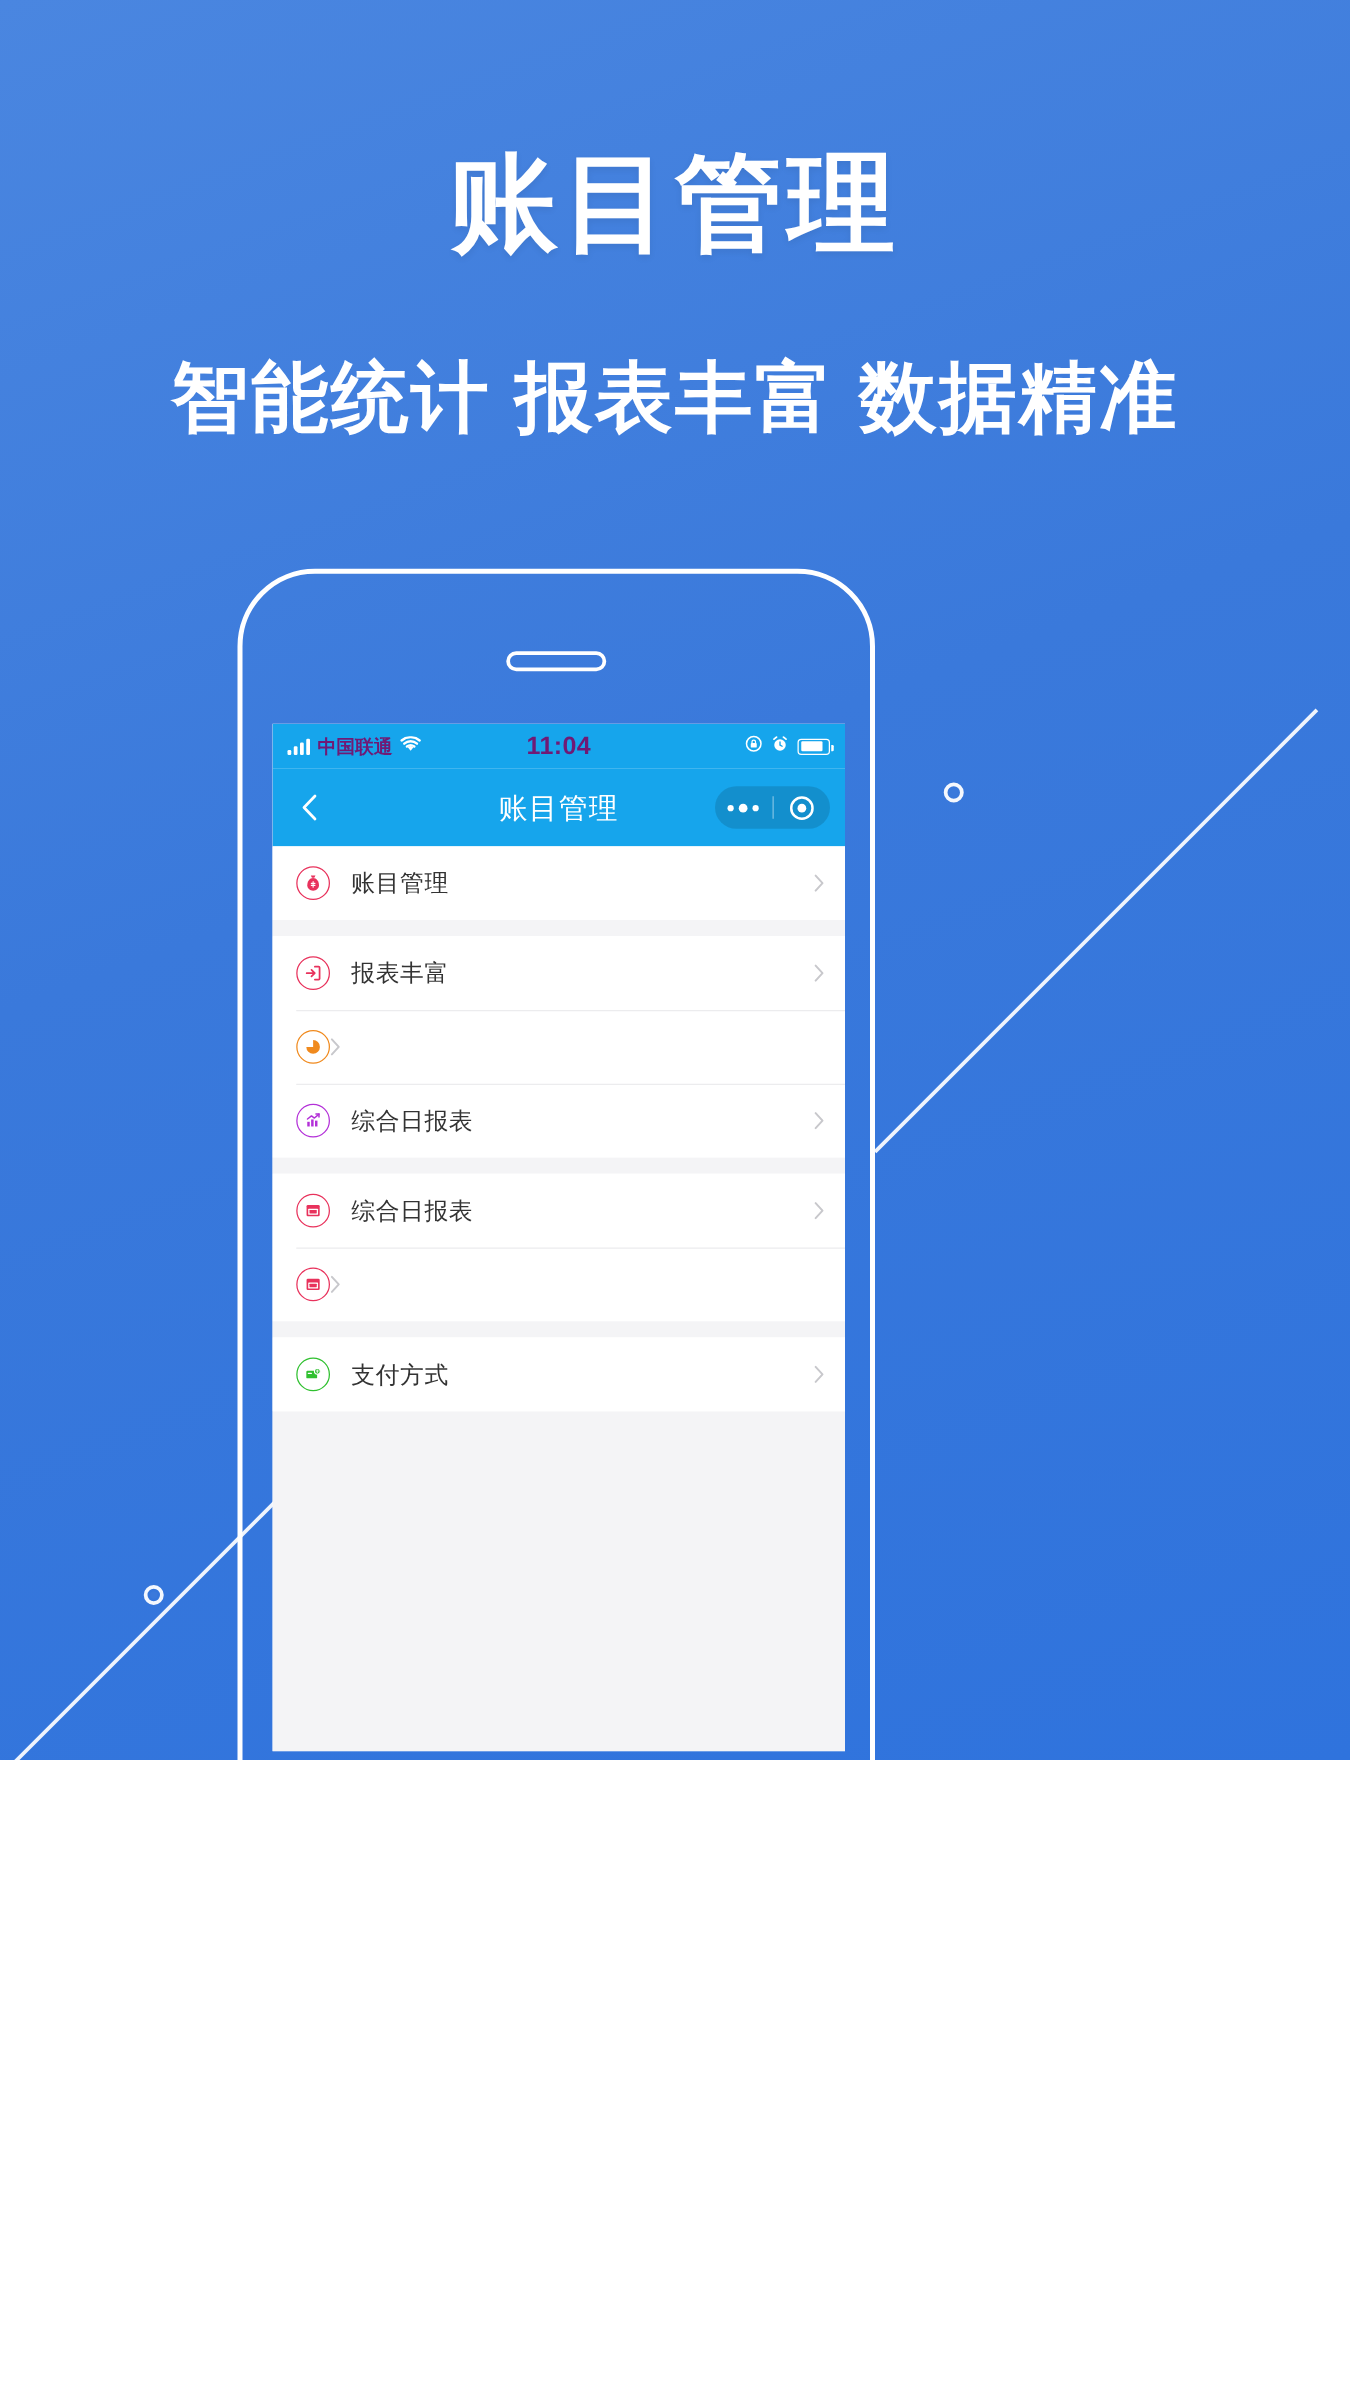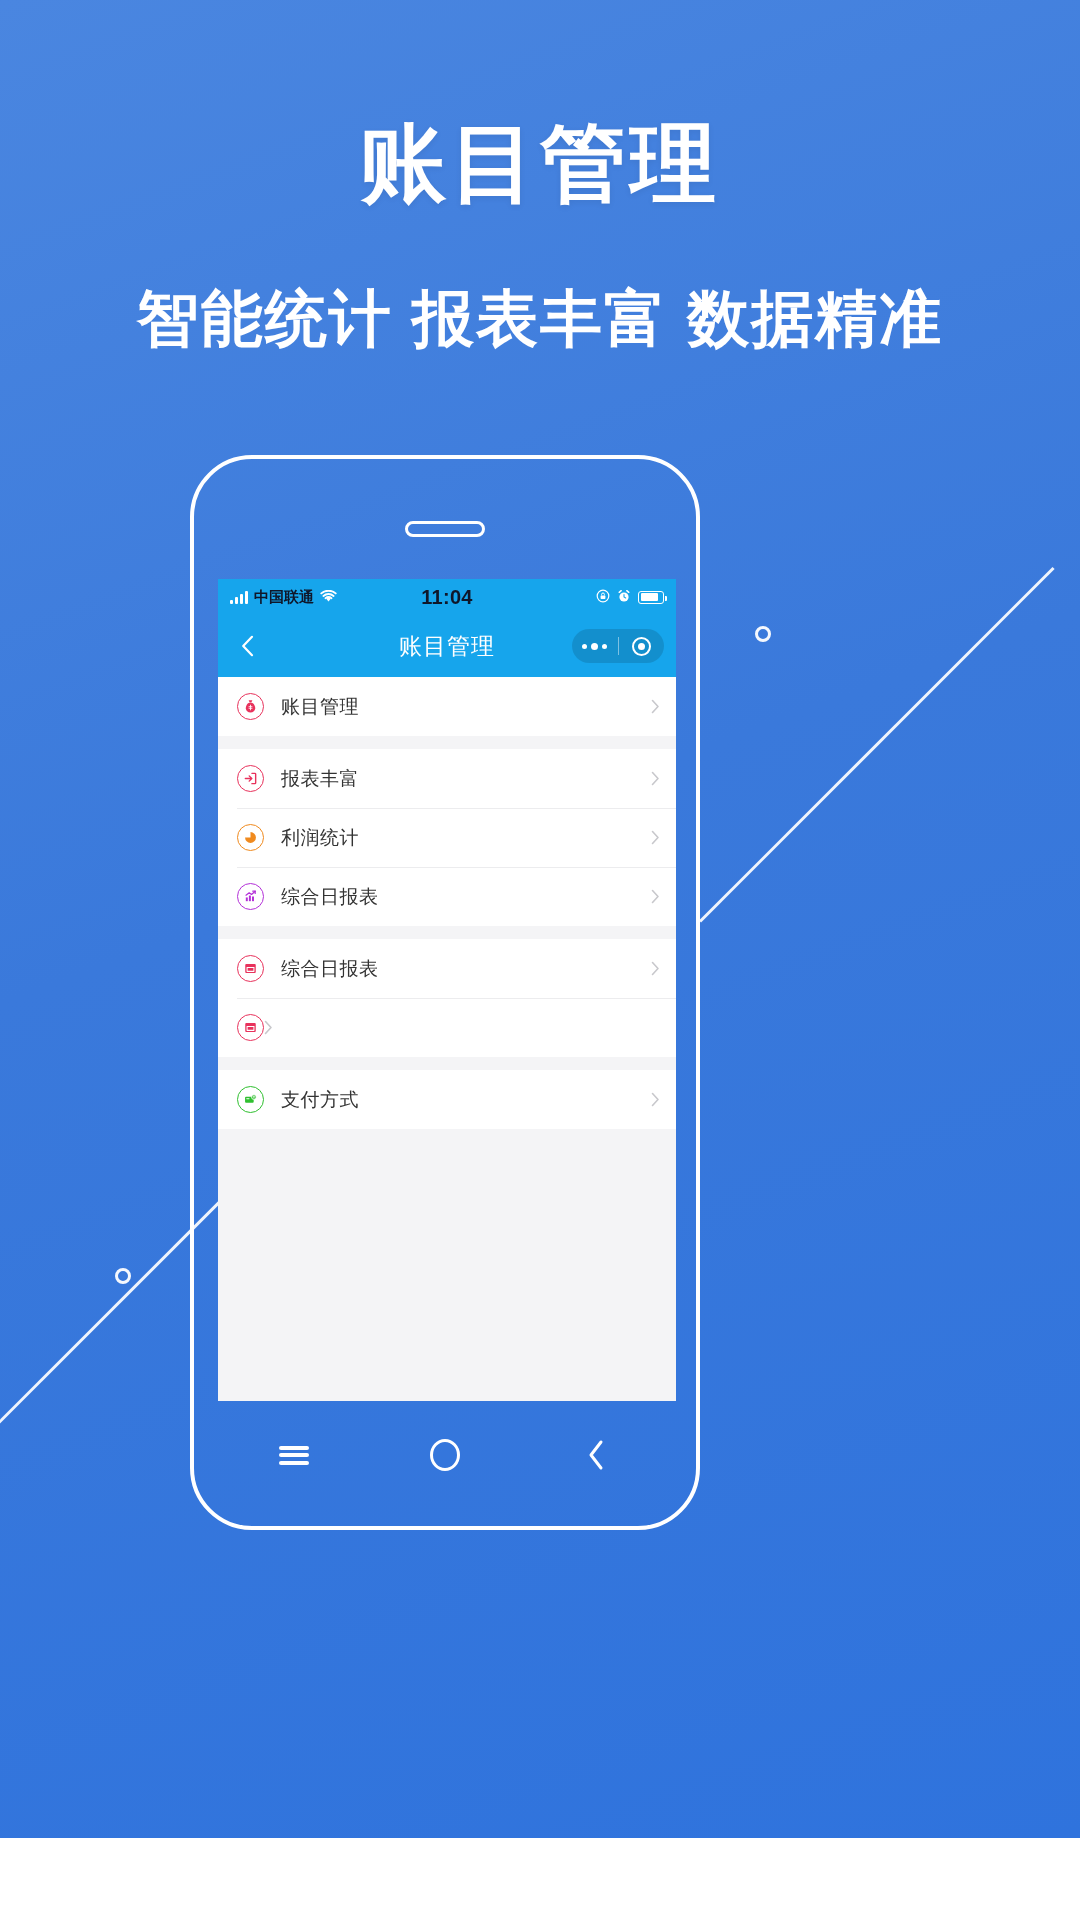--- a/index.html
+++ b/index.html
@@ -9,21 +9,21 @@
   body {
     width: 1080px;
     height: 1920px;
     overflow: hidden;
     font-family: "Liberation Sans", "DejaVu Sans", sans-serif;
   }
 
   #stage {
     position: relative;
     width: 1080px;
-    height: 1838px;
+    height: 1408px;
     background: linear-gradient(160deg, #4a86e0 0%, #3a79db 45%, #2f73dd 100%);
     overflow: hidden;
   }
 
   
   .deco-line {
     position: absolute;
     background: rgba(255,255,255,0.92);
     height: 3px;
     transform-origin: 0 50%;
@@ -129,21 +129,21 @@
   }
 
   
   #status-bar {
     height: 36px;
     background: #16a5ec;
     display: flex;
     align-items: center;
     padding: 0 12px;
     box-sizing: border-box;
-    color: #0f172a;
+    color: #701a75;
     font-size: 15px;
     font-weight: bold;
   }
   .sb-left { display: flex; align-items: center; gap: 6px; flex: 1; }
   .sb-center { flex: 0 0 auto; font-size: 20px; letter-spacing: 0.3px; }
   .sb-right { display: flex; align-items: center; gap: 7px; flex: 1; justify-content: flex-end; }
 
   .signal-bars { display: flex; align-items: flex-end; gap: 2px; height: 13px; }
   .signal-bars i { display:block; width: 3px; background: #fff; border-radius: 1px; }
   .signal-bars i:nth-child(1){ height: 4px; }
@@ -428,21 +428,20 @@
             </span>
           </div>
 
 
           <div class="row">
             <span class="row-icon" style="color:#f08a1e">
               <svg width="15" height="15" viewBox="0 0 16 16" fill="none">
                 <path d="M8 8V2.2A5.8 5.8 0 1 1 2.2 8H8z" fill="currentColor"></path>
               </svg>
             </span>
-            <span class="row-label">利润统计</span>
             <span class="row-chevron">
               <svg width="9" height="15" viewBox="0 0 9 15" fill="none">
                   <path d="M1.5 1.5L7 7.5 1.5 13.5" stroke="currentColor" stroke-width="1.6" stroke-linecap="round" stroke-linejoin="round"></path>
                 </svg>
             </span>
           </div>
 
           <div class="row">
             <span class="row-icon" style="color:#b330d8">
               <svg width="15" height="15" viewBox="0 0 16 16" fill="none">

